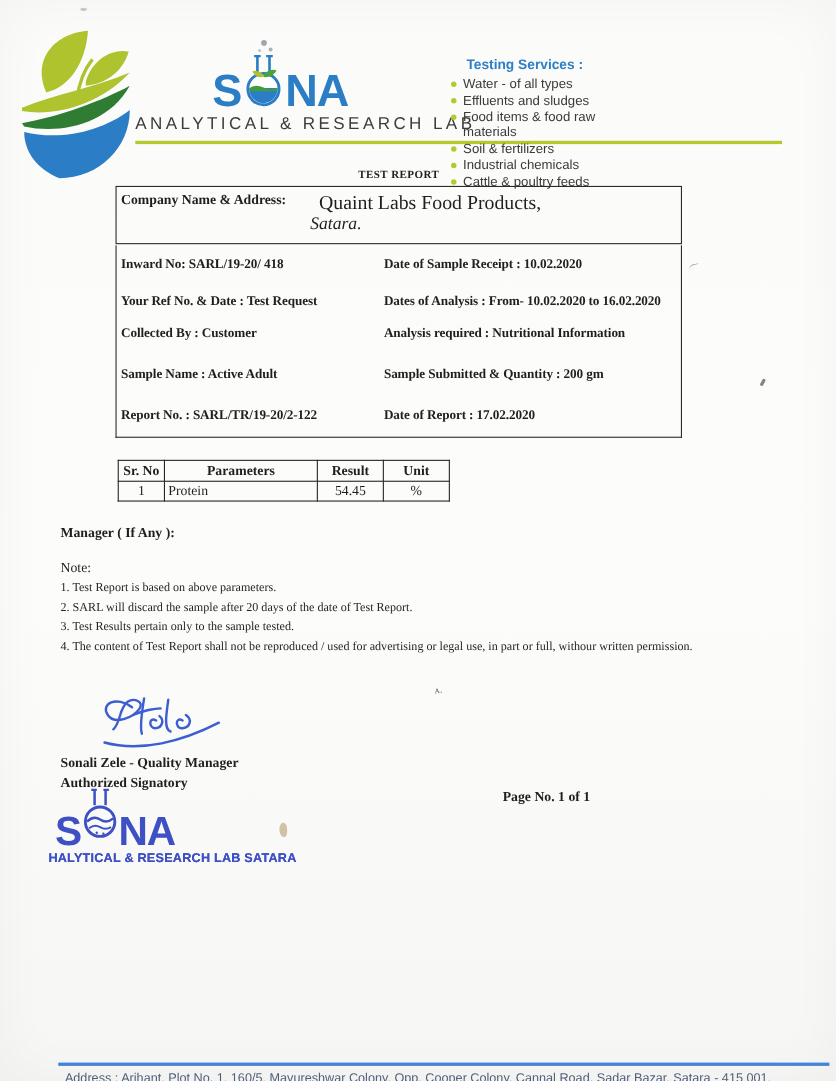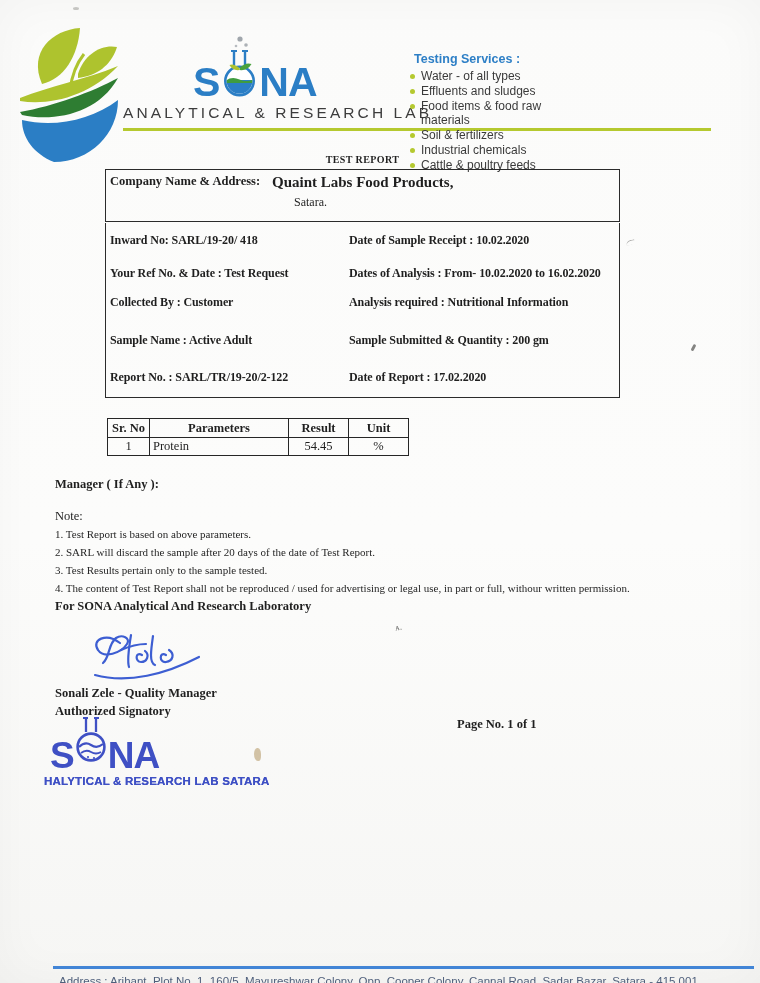--- a/index.html
+++ b/index.html
@@ -13,36 +13,36 @@
   .abs { position:absolute; }
 
   
   .brand-row { left:193px; top:34px; display:flex; align-items:flex-end; color:#2b7ec5; }
   .brand-letter { font-family:"Liberation Sans", sans-serif; font-weight:700; font-size:41px; line-height:0.92; letter-spacing:-1px; }
   .flask-svg { display:block; margin:0 -1px; }
   .lab-name { left:123px; top:104px; font-family:"Liberation Sans", sans-serif; font-size:15.5px; letter-spacing:3.1px; color:#3c3c3c; }
   .green-rule { left:123px; top:128px; width:588px; height:2.5px; background:#b5c92f; }
 
   .services { left:410px; top:52px; font-family:"Liberation Sans", sans-serif; }
-  .services-title { margin-left:4px; color:#2d7fc6; font-weight:700; font-size:12.5px; margin-bottom:3px; }
+  .services-title { margin-left:14px; color:#2d7fc6; font-weight:700; font-size:12.5px; margin-bottom:3px; }
   .services-cols { display:flex;flex-direction:column; }
   .services-col { list-style:none; }
   .services-col.c1 { width:175px; }
   .services-col.c2 { width:135px; }
   .services-col li { position:relative; padding-left:11px; font-size:12px; line-height:14.8px; color:#3a3a3a; }
   .services-col li::before { content:""; position:absolute; left:0; top:5px; width:5px; height:5px; border-radius:50%; background:#b5c92f; }
 
   
   .report-title { left:105px; top:154px; width:515px; text-align:center; font-weight:700; font-size:10px; letter-spacing:0.4px; }
 
   .box1 { left:105px; top:169px; width:515px; height:53px; border:1.6px solid #2b2b2b; border-bottom:1.6px solid #2b2b2b; }
   .box2 { left:105px; top:222.6px; width:515px; height:175px; border:1.6px solid #2b2b2b; border-top:none; }
   .b-label { position:absolute; left:4px; top:4px; font-weight:700; font-size:12.5px; }
-  .b-name  { position:absolute; left:166px; top:4px; font-weight:700; font-size:15px; }
-  .b-city  { position:absolute; left:188px; top:25px; font-weight:500; font-size:12px; }
+  .b-name  { position:absolute; left:184px; top:4px; font-weight:400; font-size:18px; }
+  .b-city  { position:absolute; left:176px; top:25px; font-weight:500; font-size:16px;font-style:italic; }
 
   .drow { position:absolute; left:0; width:515px; font-size:12px; font-weight:600; letter-spacing:-0.1px; }
   .drow .dl { position:absolute; left:4px; white-space:nowrap; }
   .drow .dr { position:absolute; left:243px; white-space:nowrap; }
 
   .rtable { left:107px; top:418px; border-collapse:collapse; font-size:12.5px; }
   .rtable th, .rtable td { border:1.7px solid #262626; padding:0 3px; text-align:center; }
   .rtable th { font-weight:700; height:19px; }
   .rtable td { font-weight:500; height:18px; }
   .col-sr{width:42px;} .col-par{width:139px;} .col-res{width:60px;} .col-unit{width:60px;}
@@ -176,21 +176,20 @@
     </tr>
   </tbody>
     </table>
 
   <div class="abs remarks">Manager ( If Any ):</div>
   <div class="abs note-label">Note:</div>
   <div class="abs note-item n1">1. Test Report is based on above parameters.</div>
   <div class="abs note-item n2">2. SARL will discard the sample after 20 days of the date of Test Report.</div>
   <div class="abs note-item n3">3. Test Results pertain only to the sample tested.</div>
   <div class="abs note-item n4">4. The content of Test Report shall not be reproduced / used for advertising or legal  use, in part or full, withour written permission.</div>
-  <div class="abs for-line">For SONA Analytical And Research Laboratory</div>
 
   <svg class="abs sig-svg" width="118" height="60" viewBox="0 0 118 60">
     <g stroke="#3d5ed2" stroke-width="2.2" fill="none" stroke-linecap="round">
       <path d="M34,15 C20,4 5,12 12,22 C18,31 35,25 41,16 C45,10 36,6 30,10 C22,16 24,29 17,35"></path>
       <path d="M45,7 C43,19 41,33 43,39"></path>
       <path d="M35,22 C44,18 55,16 60,16"></path>
       <path d="M56,27 C49,23 49,34 55,34 C61,34 64,27 59,23"></path>
       <path d="M67,8 C65,22 63,35 69,37"></path>
       <path d="M80,27 C73,23 73,35 80,34 C87,33 89,26 83,22"></path>
       <path d="M9,47 C42,56 80,46 113,29"></path>

